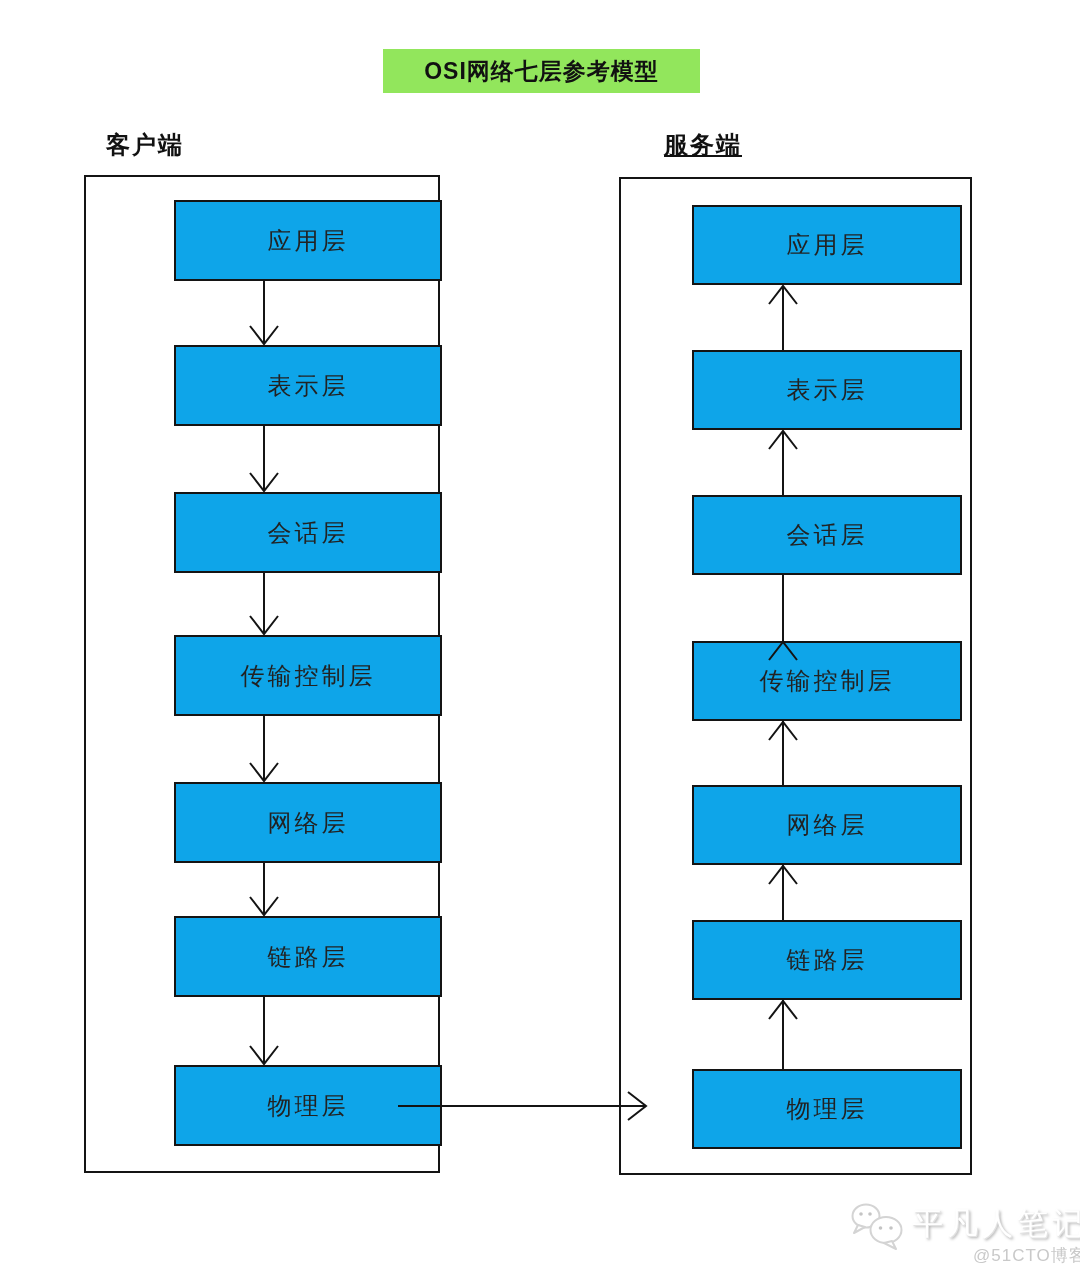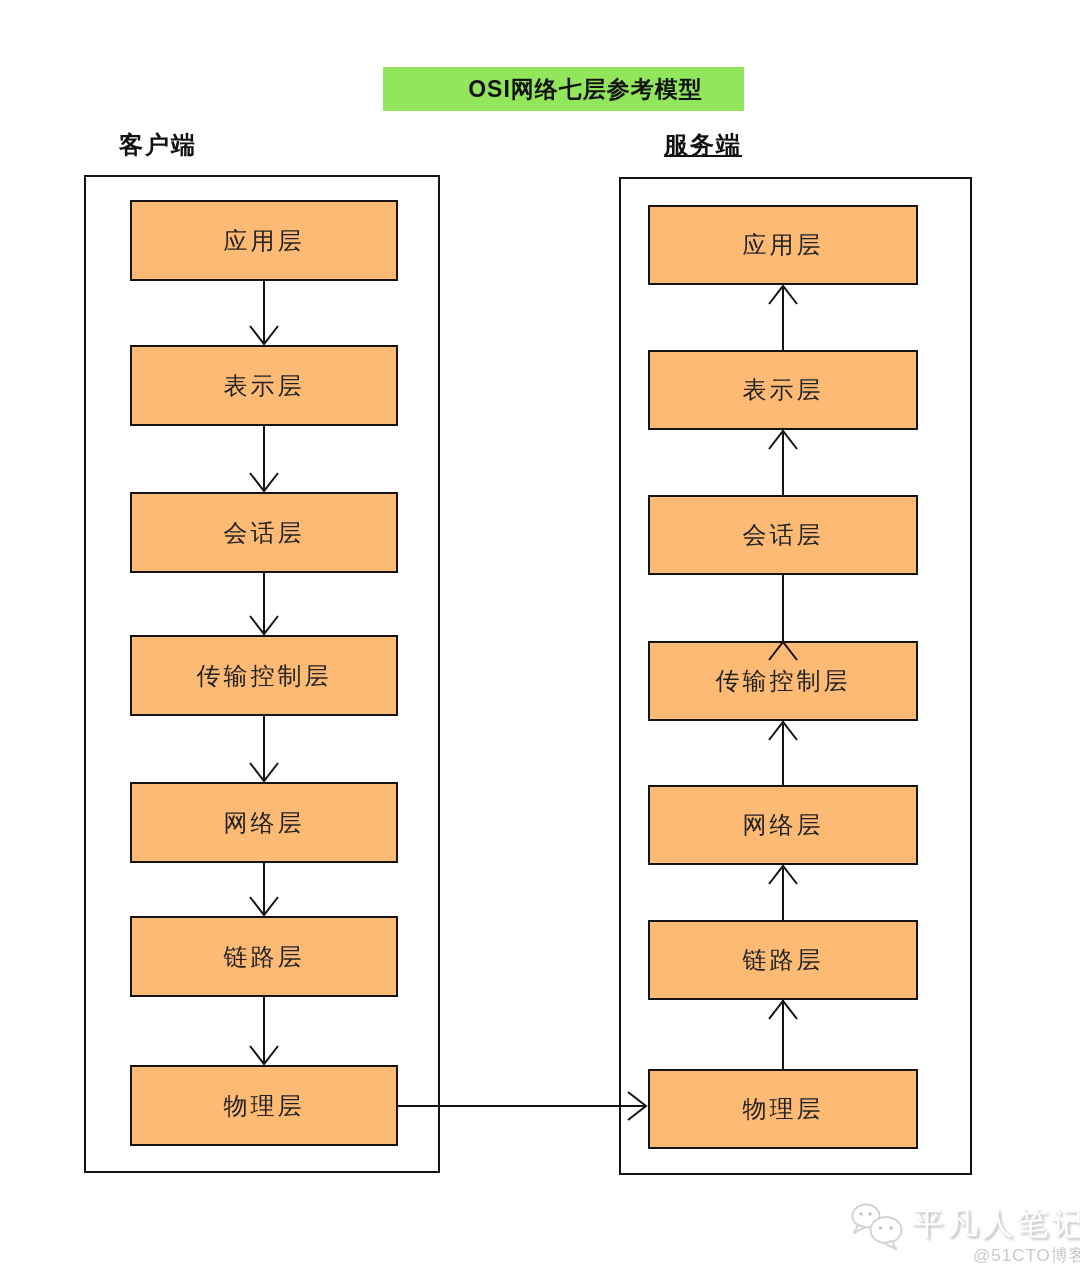--- a/index.html
+++ b/index.html
@@ -1,39 +1,39 @@
 <!DOCTYPE html>
 <html><head>
 <meta charset="utf-8">
 <style>
   html,body{margin:0;padding:0;background:#ffffff;}
   #page{
     position:relative;width:1080px;height:1275px;background:#ffffff;overflow:hidden;
     font-family:"Liberation Sans","DejaVu Sans",sans-serif;color:#141414;
   }
   .title-box{
-    position:absolute;left:383px;top:67px;width:317px;height:44px;
+    position:absolute;left:383px;top:49px;width:317px;height:44px;
     background:#92E65C;display:flex;align-items:center;justify-content:center;
-    font-size:23px;font-weight:600;letter-spacing:1px;color:#111;padding-left:44px;
+    font-size:23px;font-weight:600;letter-spacing:1px;color:#111;
   }
   .col-header{
     position:absolute;font-size:24px;font-weight:600;color:#111;letter-spacing:2px;
   }
-  #client-header{left:119px;top:129px;}
+  #client-header{left:106px;top:129px;}
   #server-header{left:664px;top:129px;text-decoration:underline;}
   .panel{
     position:absolute;border:2px solid #141414;background:transparent;box-sizing:border-box;
   }
   #client-panel{left:84px;top:175px;width:356px;height:998px;}
   #server-panel{left:619px;top:177px;width:353px;height:998px;}
   .layer-box{
     position:absolute;box-sizing:border-box;
-    border:2px solid #141414;background:#fdba74;
+    border:2px solid #141414;background:#0ea5e9;
     display:flex;align-items:center;justify-content:center;
-    font-size:24px;font-weight:500;letter-spacing:3px;color:#222;
+    font-size:24px;font-weight:500;letter-spacing:3px;color:#222;margin-left:44px;
   }
   .client-box{left:130px;width:268px;height:81px;}
   .server-box{left:648px;width:270px;height:80px;}
   #c0{top:200px;} #c1{top:345px;} #c2{top:492px;} #c3{top:635px;}
   #c4{top:782px;} #c5{top:916px;} #c6{top:1065px;}
   #s0{top:205px;} #s1{top:350px;} #s2{top:495px;} #s3{top:641px;}
   #s4{top:785px;} #s5{top:920px;} #s6{top:1069px;}
   #arrow-layer{position:absolute;left:0;top:0;pointer-events:none;}
   #arrow-layer line,#arrow-layer polyline{stroke:#141414;stroke-width:2;fill:none;}
   .watermark-icon{position:absolute;left:849px;top:1202px;}

